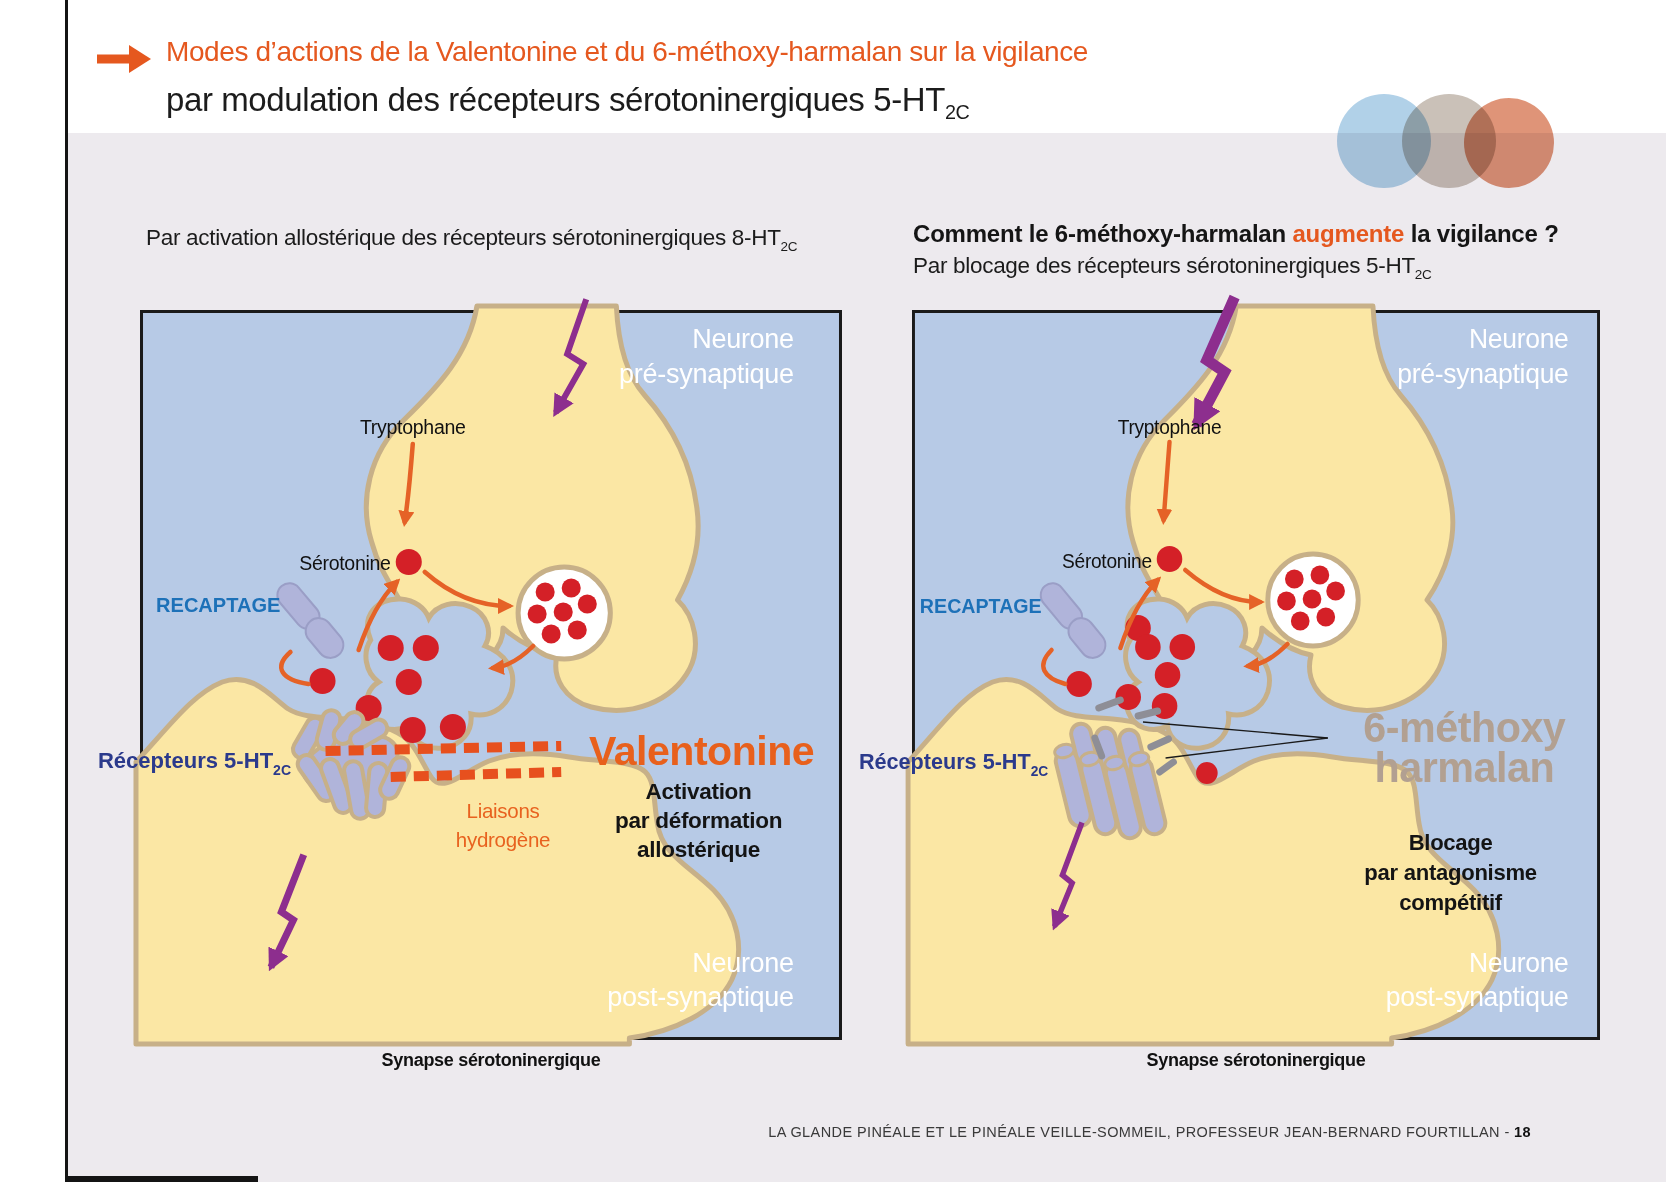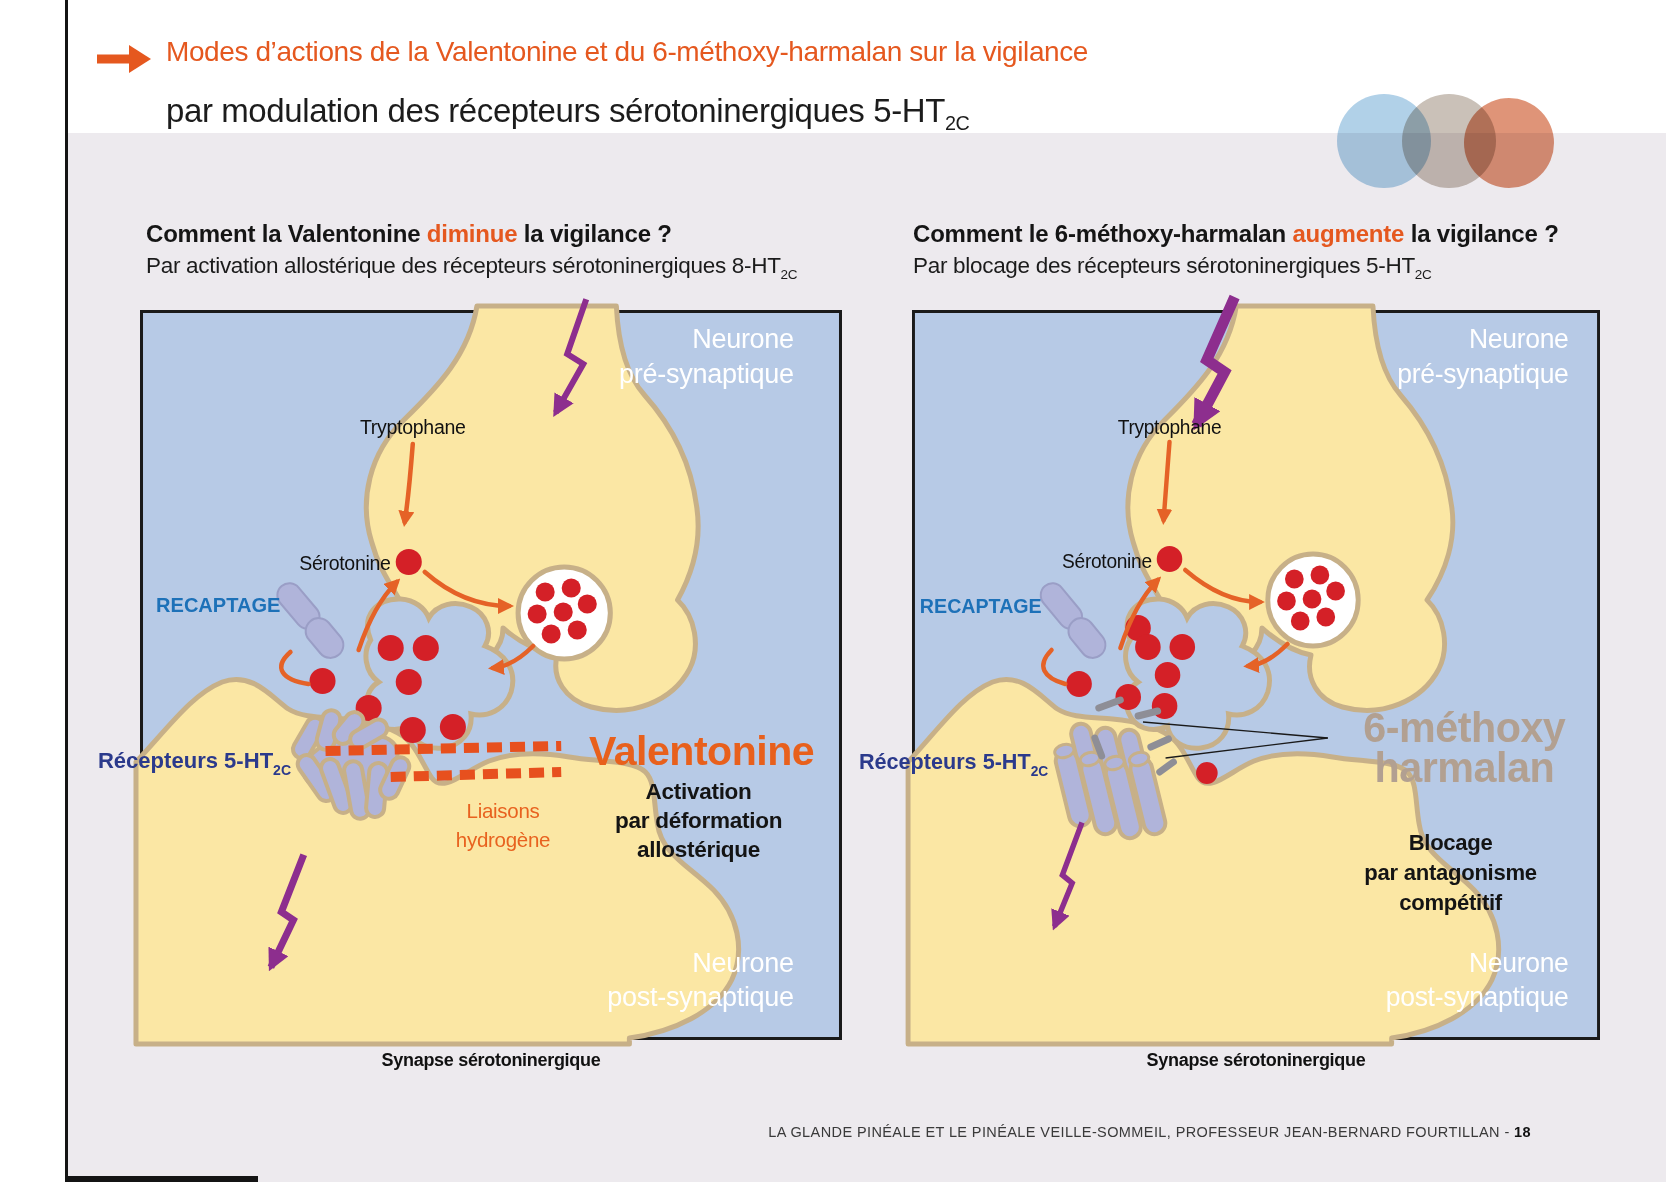--- a/index.html
+++ b/index.html
@@ -9,21 +9,21 @@
     --receptor-navy:#2b3a8c; --lavender-receptor:#b0b4da; --harmalan-gray:#b2a091;
   }
   html,body{margin:0;padding:0;}
   body{width:1666px;height:1182px;position:relative;background:#ffffff;
        font-family:"Liberation Sans",sans-serif;overflow:hidden;}
   .abs{position:absolute;}
   #bg-gray{left:67px;top:133px;width:1599px;height:1049px;background:var(--page-bg-gray);}
   #rule-left{left:65px;top:0;width:3px;height:1182px;background:#141414;}
   #bottom-bar{left:66px;top:1176px;width:192px;height:6px;background:#141414;}
   #title-line1{left:166px;top:36px;font-size:28px;color:var(--accent-orange);letter-spacing:-0.4px;white-space:nowrap;}
-  #title-line2{left:166px;top:92px;font-size:33px;color:var(--title-black);letter-spacing:-0.4px;white-space:nowrap;}
+  #title-line2{left:166px;top:81px;font-size:33px;color:var(--title-black);letter-spacing:-0.4px;white-space:nowrap;}
   #title-line2 sub,.q2 sub{font-size:60%;}
   .q-head{top:220px;width:730px;}
   .q1{font-size:24px;font-weight:bold;color:#151515;letter-spacing:-0.2px;white-space:nowrap;}
   .q1 .hl{color:var(--accent-orange);}
   .q2{font-size:22.5px;color:#1b1b1b;margin-top:5px;letter-spacing:-0.3px;white-space:nowrap;}
   .panel-svg{top:310px;height:730px;overflow:visible;}
   .caption{top:1050px;text-align:center;font-size:18px;font-weight:bold;color:#111;letter-spacing:-0.3px;}
   #footer{top:1124px;right:135px;font-size:14.5px;color:#3a3a3a;letter-spacing:0.4px;white-space:nowrap;}
   #footer b{color:#111;}
   
@@ -65,21 +65,20 @@
 <div id="title-line1" class="abs">Modes d’actions de la Valentonine et du 6-méthoxy-harmalan sur la vigilance</div>
 <div id="title-line2" class="abs"><span>par modulation des récepteurs sérotoninergiques 5-HT</span><sub>2C</sub></div>
 
 <svg class="abs" style="left:1332px;top:86px;" width="230" height="115">
   <circle cx="52" cy="55" r="47" fill="#a9cce6" opacity="0.9" style="mix-blend-mode:multiply"></circle>
   <circle cx="117" cy="55" r="47" fill="#c4bab0" opacity="0.9" style="mix-blend-mode:multiply"></circle>
   <circle cx="177" cy="57" r="45" fill="#dd8b6c" opacity="0.92" style="mix-blend-mode:multiply"></circle>
 </svg>
 
 <div class="q-head abs" style="left:146px;">
-  <div class="q1"><span>Comment la Valentonine </span><span class="hl">diminue</span><span> la vigilance ?</span></div>
   <div class="q2"><span>Par activation allostérique des récepteurs sérotoninergiques 8-HT</span><sub>2C</sub></div>
 </div>
 
 <div class="q-head abs" style="left:913px;">
   <div class="q1"><span>Comment le 6-méthoxy-harmalan </span><span class="hl">augmente</span><span> la vigilance ?</span></div>
   <div class="q2"><span>Par blocage des récepteurs sérotoninergiques 5-HT</span><sub>2C</sub></div>
 </div>
 
 <svg class="panel-svg abs" style="left:140px;" width="702" viewBox="0 0 700 730" preserveAspectRatio="none">
   <defs>

